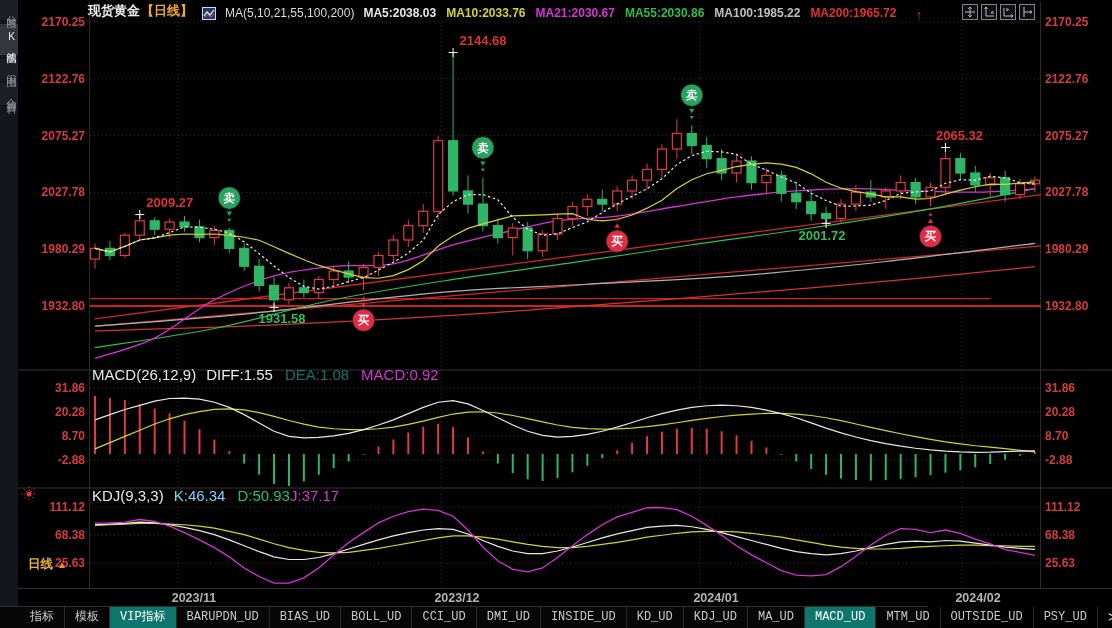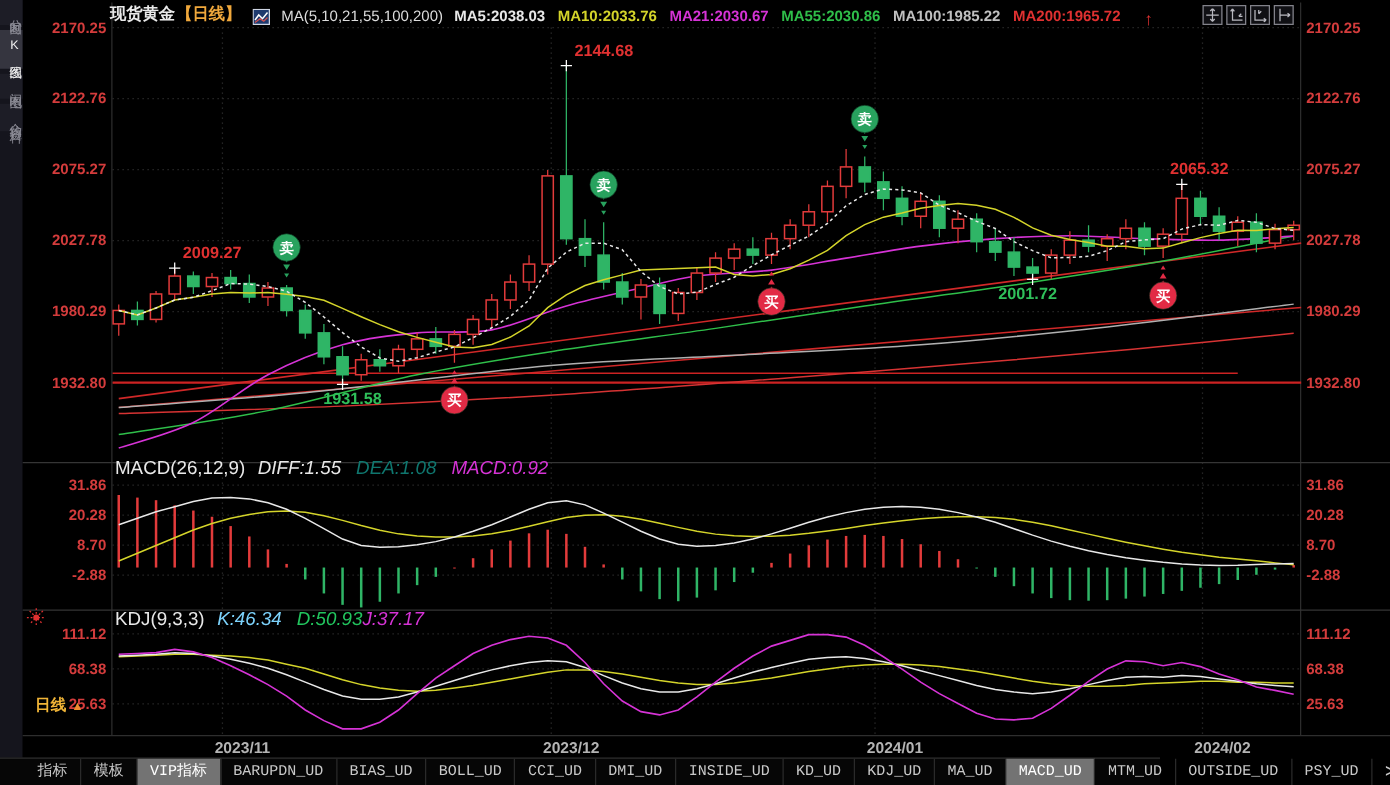--- a/index.html
+++ b/index.html
@@ -20,34 +20,34 @@
   .ma-label{color:#dcdcdc;}
   .ma-val{font-weight:bold;}
   .up-arrow{color:#e03131;font-weight:bold;font-size:14px;line-height:10px;}
   .spacer{flex:1;}
   .hdr-icons{display:flex;gap:3px;}
   .tool-btn{width:14px;height:14px;border:1px solid #82828a;display:inline-flex;align-items:center;
             justify-content:center;background:#101014;cursor:pointer;}
   
   .panel-title{position:absolute;z-index:5;font-size:15px;display:flex;gap:10px;white-space:nowrap;}
   .pt-name{color:#e9e9e9;}
-  .pt-val{font-weight:normal;font-style:italic;}
+  .pt-val{font-weight:normal;}
   .sun-icon{position:absolute;left:21px;top:486px;z-index:5;}
   
   .period-sel{position:absolute;left:28px;top:556px;z-index:6;color:#f0b437;font-weight:bold;
               font-size:12.5px;cursor:pointer;}
   .period-sel .tri{font-size:10px;color:#f08c2e;margin-left:4px;}
   .watermark{position:absolute;right:3px;top:569px;z-index:4;color:#93939c;font-size:30px;
              font-weight:bold;letter-spacing:1px;opacity:.92;}
   .tabs{position:absolute;left:0;bottom:0;width:928px;height:22px;background:#060606;
         border-top:1px solid #2e2e2e;z-index:6;display:flex;align-items:stretch;padding-left:20px;
         box-sizing:border-box;}
   .tab{font-family:"Liberation Mono",monospace;font-size:12px;color:#c9c9c9;line-height:21px;
        padding:0 10px;border-right:1px solid #2a2a2a;cursor:pointer;white-space:nowrap;}
-  .tab.sel{background:#737373;color:#ffffff;}
+  .tab.sel{background:#0f766e;color:#ffffff;}
   .tab.more{border-right:none;font-size:13px;}
 </style>
 </head>
 <body>
 
 <div class="app">
 
   <svg id="chart" width="1112" height="628">
       <defs>
         <clipPath id="clip-main">

